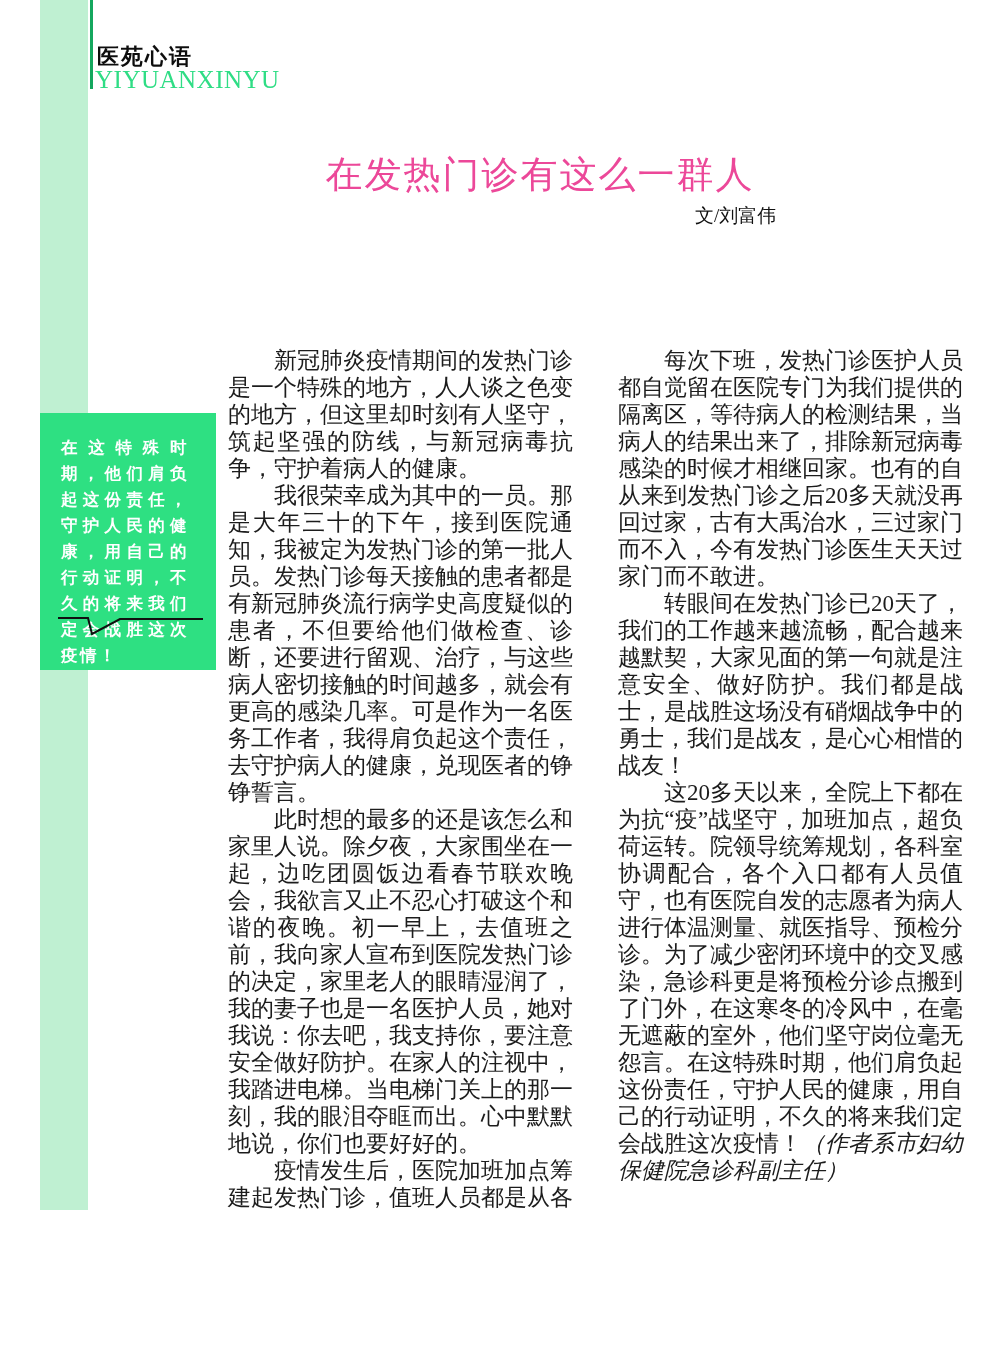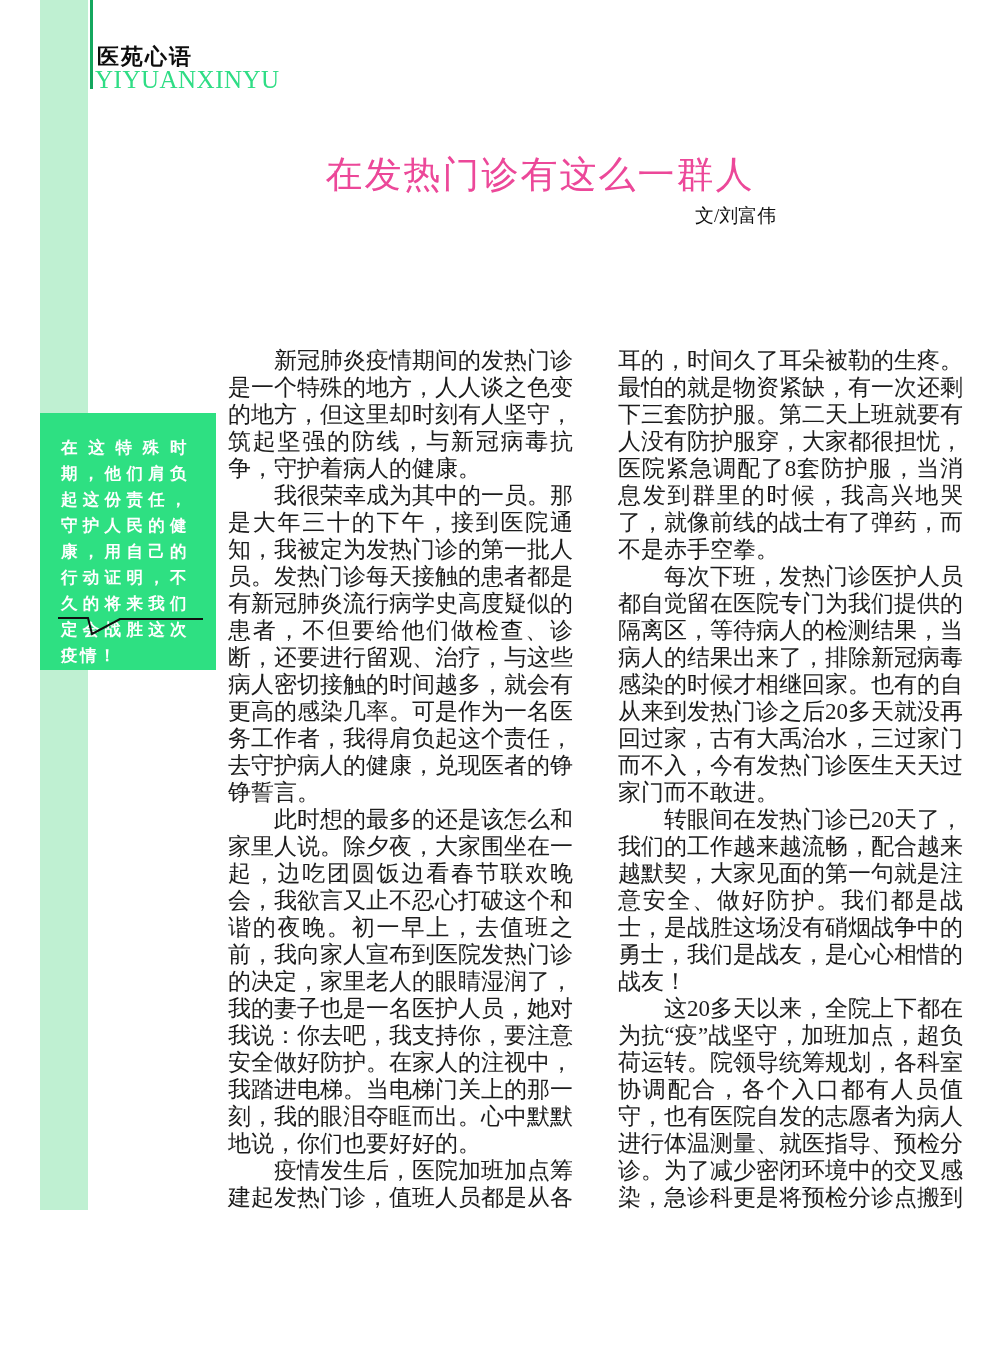--- a/index.html
+++ b/index.html
@@ -72,21 +72,20 @@
   </aside>
 
   <section class="col col-left">
     <p>新冠肺炎疫情期间的发热门诊是一个特殊的地方，人人谈之色变的地方，但这里却时刻有人坚守，筑起坚强的防线，与新冠病毒抗争，守护着病人的健康。</p>
     <p>我很荣幸成为其中的一员。那是大年三十的下午，接到医院通知，我被定为发热门诊的第一批人员。发热门诊每天接触的患者都是有新冠肺炎流行病学史高度疑似的患者，不但要给他们做检查、诊断，还要进行留观、治疗，与这些病人密切接触的时间越多，就会有更高的感染几率。可是作为一名医务工作者，我得肩负起这个责任，去守护病人的健康，兑现医者的铮铮誓言。</p>
     <p>此时想的最多的还是该怎么和家里人说。除夕夜，大家围坐在一起，边吃团圆饭边看春节联欢晚会，我欲言又止不忍心打破这个和谐的夜晚。初一早上，去值班之前，我向家人宣布到医院发热门诊的决定，家里老人的眼睛湿润了，我的妻子也是一名医护人员，她对我说：你去吧，我支持你，要注意安全做好防护。在家人的注视中，我踏进电梯。当电梯门关上的那一刻，我的眼泪夺眶而出。心中默默地说，你们也要好好的。</p>
     <p>疫情发生后，医院加班加点筹建起发热门诊，值班人员都是从各个科室抽调的，虽然有的不太熟悉，却依然相互配合、相互帮助争着去做危险的工作。有的同事主动提出一个人为病人取鼻咽拭子，其他人在隔离区外等候，因为在取标本的时候，需要近距离接触患者，病人要摘除口罩，他们会咳嗽、打喷嚏，这时候的飞沫会喷溅到操作者面部，虽然“装备”在身，但还是会增加感染的风险，少一个人就少一分危险。防护服是一次性的，为了减少浪费，大家不敢多喝水，以减少去厕所的频率。防护服不透气，穿一天里面全是水汽，浑身都湿透了，还有口罩、护目镜，戴时间长了脸上、眼眶都是血印，口罩是挂</p>
   </section>
 
   <section class="col col-right">
-    <p class="noindent">耳的，时间久了耳朵被勒的生疼。最怕的就是物资紧缺，有一次还剩下三套防护服。第二天上班就要有人没有防护服穿，大家都很担忧，医院紧急调配了8套防护服，当消息发到群里的时候，我高兴地哭了，就像前线的战士有了弹药，而不是赤手空拳。</p>
     <p>每次下班，发热门诊医护人员都自觉留在医院专门为我们提供的隔离区，等待病人的检测结果，当病人的结果出来了，排除新冠病毒感染的时候才相继回家。也有的自从来到发热门诊之后20多天就没再回过家，古有大禹治水，三过家门而不入，今有发热门诊医生天天过家门而不敢进。</p>
     <p>转眼间在发热门诊已20天了，我们的工作越来越流畅，配合越来越默契，大家见面的第一句就是注意安全、做好防护。我们都是战士，是战胜这场没有硝烟战争中的勇士，我们是战友，是心心相惜的战友！</p>
     <p><span>这20多天以来，全院上下都在为抗“疫”战坚守，加班加点，超负荷运转。院领导统筹规划，各科室协调配合，各个入口都有人员值守，也有医院自发的志愿者为病人进行体温测量、就医指导、预检分诊。为了减少密闭环境中的交叉感染，急诊科更是将预检分诊点搬到了门外，在这寒冬的冷风中，在毫无遮蔽的室外，他们坚守岗位毫无怨言。在这特殊时期，他们肩负起这份责任，守护人民的健康，用自己的行动证明，不久的将来我们定会战胜这次疫情！</span><span class="kai">（作者系市妇幼保健院急诊科副主任）</span></p>
   </section>
 
   <footer class="footer"></footer>
 
   <svg class="logo" width="29" height="29" viewBox="0 0 29 29">
     <circle cx="14.5" cy="14.5" r="12.8" fill="#f4fff8" stroke="#1db35e" stroke-width="2"></circle>
     <path d="M7.5 19 Q14.5 23 21.5 19" stroke="#1db35e" stroke-width="1.6" fill="none"></path>

